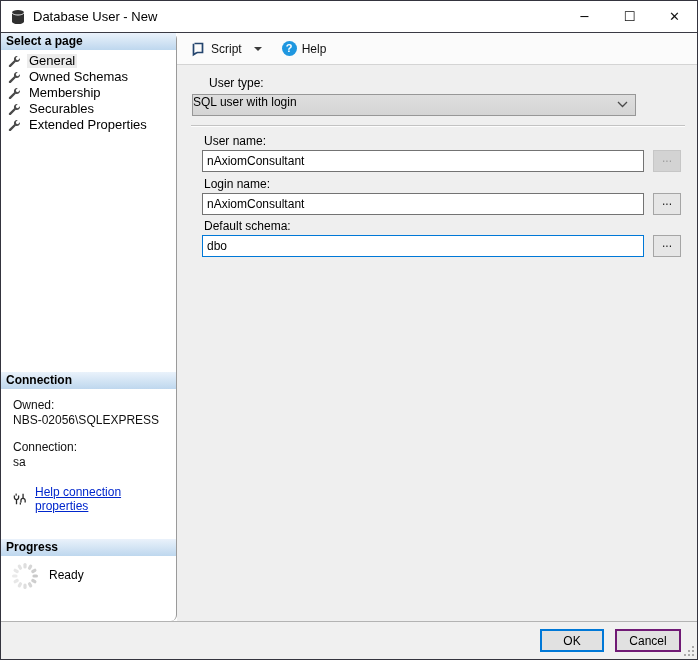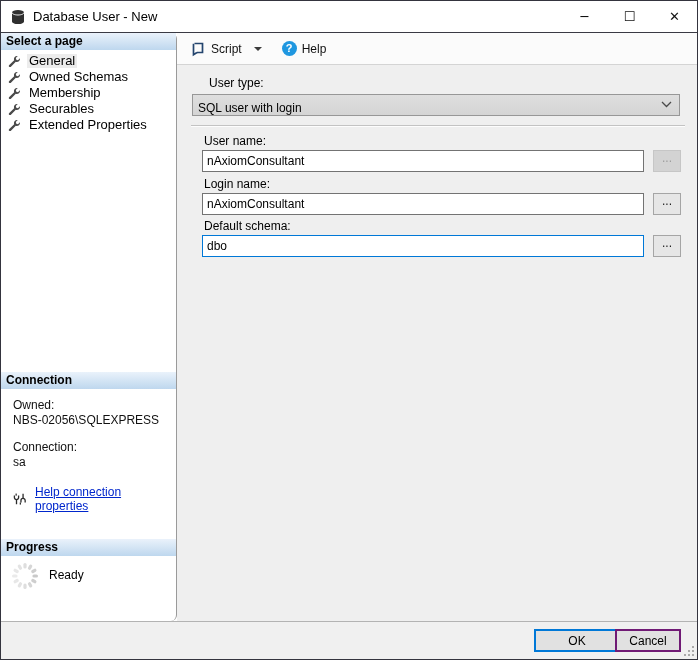--- a/index.html
+++ b/index.html
@@ -82,24 +82,24 @@
   .help-circle{
     width:15px; height:15px; border-radius:50%; background:#1f97e0;
     color:#fff; font-size:11px; font-weight:bold; text-align:center; line-height:15px;
     margin-right:5px; flex:0 0 15px;
   }
 
   .form-area{ flex:1 1 auto; position:relative; background:#efefef; }
   .flabel{ position:absolute; font-size:12px; color:#000; }
 
   .combo{
-    position:absolute; left:15px; top:29px; width:488px; height:22px;
+    position:absolute; left:15px; top:29px; width:444px; height:22px;
     background:linear-gradient(180deg,#dedede,#d4d4d4);
     border:1px solid #979797;
-    display:flex; align-items:flex-end; padding-left:5px;
+    display:flex; align-items:flex-start; 
     font-size:12px; color:#000; cursor:default;
   }
   .combo .chev{ position:absolute; right:7px; top:6px; }
 
   .hr{
     position:absolute; left:14px; top:60px; width:494px; height:2px;
     border-top:1px solid #c3c3c3; border-bottom:1px solid #fdfdfd;
   }
 
   .txt{
@@ -121,21 +121,21 @@
   
   .footer{
     height:38px; flex:0 0 38px; background:#f0f0f0; border-top:1px solid #b3b3b3;
     position:relative;
   }
   .btn{
     position:absolute; top:7px; height:23px; background:#e1e1e1;
     border:2px solid #701a75; font-size:12px; color:#000;
     font-family:"Liberation Sans", sans-serif; cursor:default;
   }
-  .btn-ok{ width:86px; right:77px; border:2px solid #0078d7; }
+  .btn-ok{ width:64px; right:93px; border:2px solid #0078d7; }
   .btn-cancel{ width:66px; right:16px; }
   .grip{ position:absolute; right:2px; bottom:2px; width:11px; height:11px; cursor:nwse-resize; }
 </style>
 </head>
 <body>
 
 <div class="window">
 
   <div class="titlebar">
     <svg class="app-icon" viewBox="0 0 16 16">

